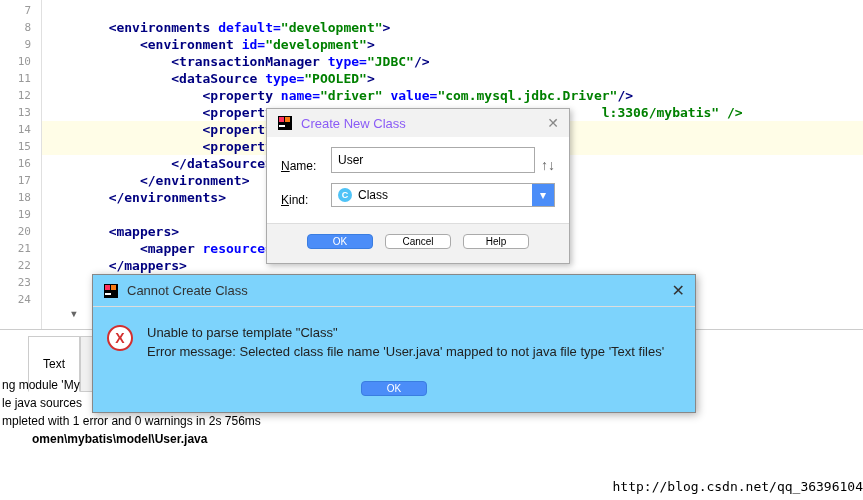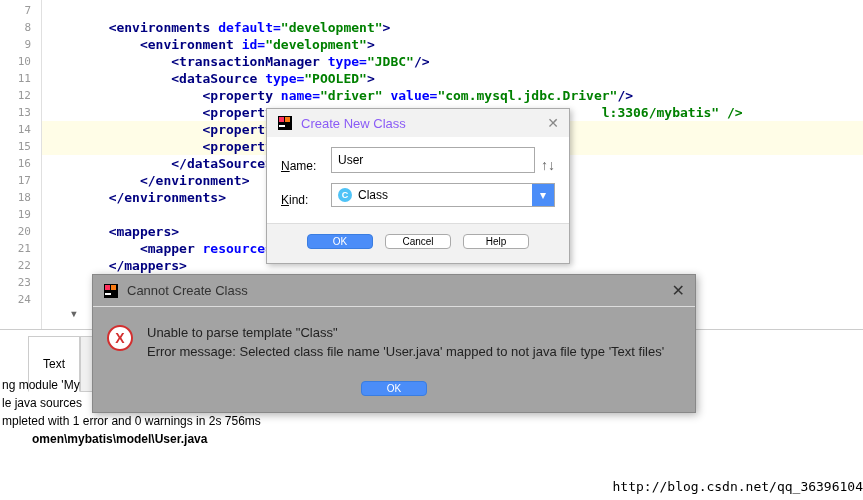--- a/index.html
+++ b/index.html
@@ -39,21 +39,21 @@
 .sort-icon { margin-left: 6px; color: #666; font-size: 14px; }
 .dlg-select { flex: 1; display: flex; align-items: center; border: 1px solid #aaa; height: 24px; }
 .sel-body { flex: 1; display: flex; align-items: center; padding: 0 6px; gap: 6px; }
 .class-badge { width: 14px; height: 14px; border-radius: 50%; background: #4fc3f7; color: #fff; font-size: 9px; display: flex; align-items: center; justify-content: center; font-weight: bold; }
 .sel-btn { width: 22px; background: #4b8df8; color: #fff; display: flex; align-items: center; justify-content: center; height: 100%; }
 .dlg-buttons { display: flex; justify-content: center; gap: 12px; padding: 10px 14px 14px; background: #f2f2f2; border-top: 1px solid #ddd; }
 .btn { min-width: 66px; height: 15px; border: 1px solid #aaa; background: #fff; font-size: 10px; border-radius: 4px; cursor: pointer; }
 .btn.primary { background: #4b8df8; color: #fff; border-color: #3a7de0; }
 
 
-.dialog2 { position: absolute; left: 92px; top: 274px; width: 604px; background: #a3a3a3; border: 1px solid #888; box-shadow: 2px 2px 8px rgba(0,0,0,0.3); }
+.dialog2 { position: absolute; left: 92px; top: 274px; width: 604px; background: #7dd3fc; border: 1px solid #888; box-shadow: 2px 2px 8px rgba(0,0,0,0.3); }
 .d2-title { display: flex; align-items: center; padding: 6px 10px; border-bottom: 1px solid #ddd; }
 .d2-title-text { flex: 1; font-size: 13px; color: #333; }
 .d2-close { font-size: 16px; color: #333; cursor: pointer; }
 .d2-body { display: flex; padding: 16px 14px 10px; gap: 14px; }
 .err-circle { width: 26px; height: 26px; border-radius: 50%; background: #fff; border: 2px solid #d32f2f; color: #d32f2f; display: flex; align-items: center; justify-content: center; font-weight: bold; font-size: 14px; flex-shrink: 0; margin-top: 2px; }
 .d2-text { font-size: 13px; line-height: 19px; color: #222; }
 .d2-buttons { display: flex; justify-content: center; padding: 10px 0 16px; }
 
 .intellij-icon svg { width: 16px; height: 16px; }
 .caret-right { position: absolute; left: 72px; top: 308px; font-size: 11px; color: #666; transform: rotate(90deg); }

